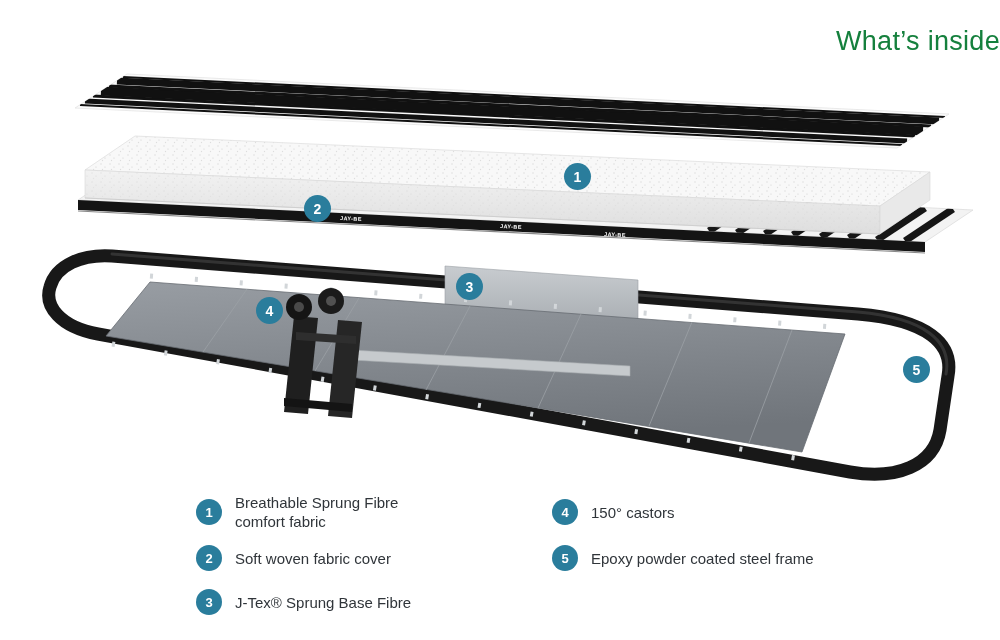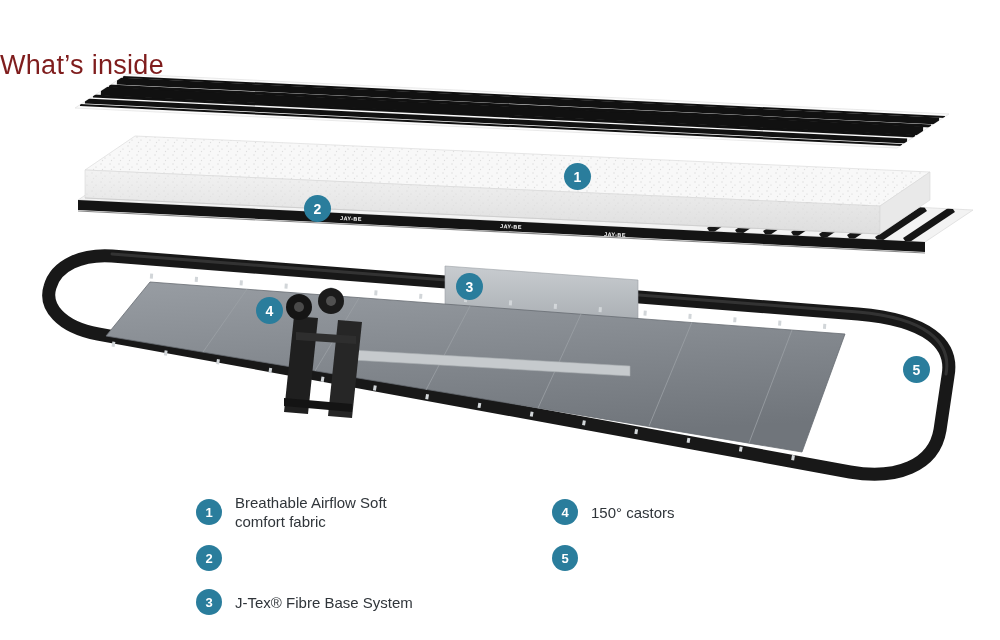--- a/index.html
+++ b/index.html
@@ -1,22 +1,22 @@
 <!DOCTYPE html>
 <html><head>
 <meta charset="utf-8">
 <style>
   html,body{margin:0;padding:0;background:#ffffff;}
   .stage{
     position:relative;width:1000px;height:640px;background:#ffffff;
     font-family:"Liberation Sans",sans-serif;overflow:hidden;
   }
   .title{
-    position:absolute;top:26px;left:0;width:100%;text-align:left;
-    font-size:27px;color:#7f1d1d;letter-spacing:.3px;margin-top:24px;
+    position:absolute;top:26px;left:0;width:100%;text-align:right;
+    font-size:27px;color:#15803d;letter-spacing:.3px;
   }
   .diagram-svg{position:absolute;left:0;top:0;}
   .marker{
     position:absolute;width:27px;height:27px;border-radius:50%;
     background:#2a7d9c;color:#ffffff;font-size:14px;font-weight:bold;
     display:flex;align-items:center;justify-content:center;z-index:5;
   }
   .m1{left:564px;top:163px}
   .m2{left:304px;top:195px}
   .m3{left:456px;top:273px}
@@ -162,42 +162,50 @@
   <div class="marker m1">1</div>
   <div class="marker m2">2</div>
   <div class="marker m3">3</div>
   <div class="marker m4">4</div>
   <div class="marker m5">5</div>
 
   <div class="legend-col legend-left">
     <div class="legend-item">
       <div class="badge">1</div>
       <div class="legend-text">
-        <div class="l1">Breathable Airflow Soft</div>
+        <div class="l1">Breathable Sprung Fibre</div>
         <div class="l2">comfort fabric</div>
       </div>
     </div>
     <div class="legend-item">
       <div class="badge">2</div>
+      <div class="legend-text">
+        <div class="l1">Soft woven fabric cover</div>
+
+      </div>
     </div>
     <div class="legend-item">
       <div class="badge">3</div>
       <div class="legend-text">
-        <div class="l1">J-Tex® Fibre Base System</div>
+        <div class="l1">J-Tex® Sprung Base Fibre</div>
 
       </div>
     </div>
   </div>
 
   <div class="legend-col legend-right">
     <div class="legend-item">
       <div class="badge">4</div>
       <div class="legend-text">
         <div class="l1">150° castors</div>
 
       </div>
     </div>
     <div class="legend-item">
       <div class="badge">5</div>
+      <div class="legend-text">
+        <div class="l1">Epoxy powder coated steel frame</div>
+
+      </div>
     </div>
   </div>
 
 </div>
 
 </body></html>

